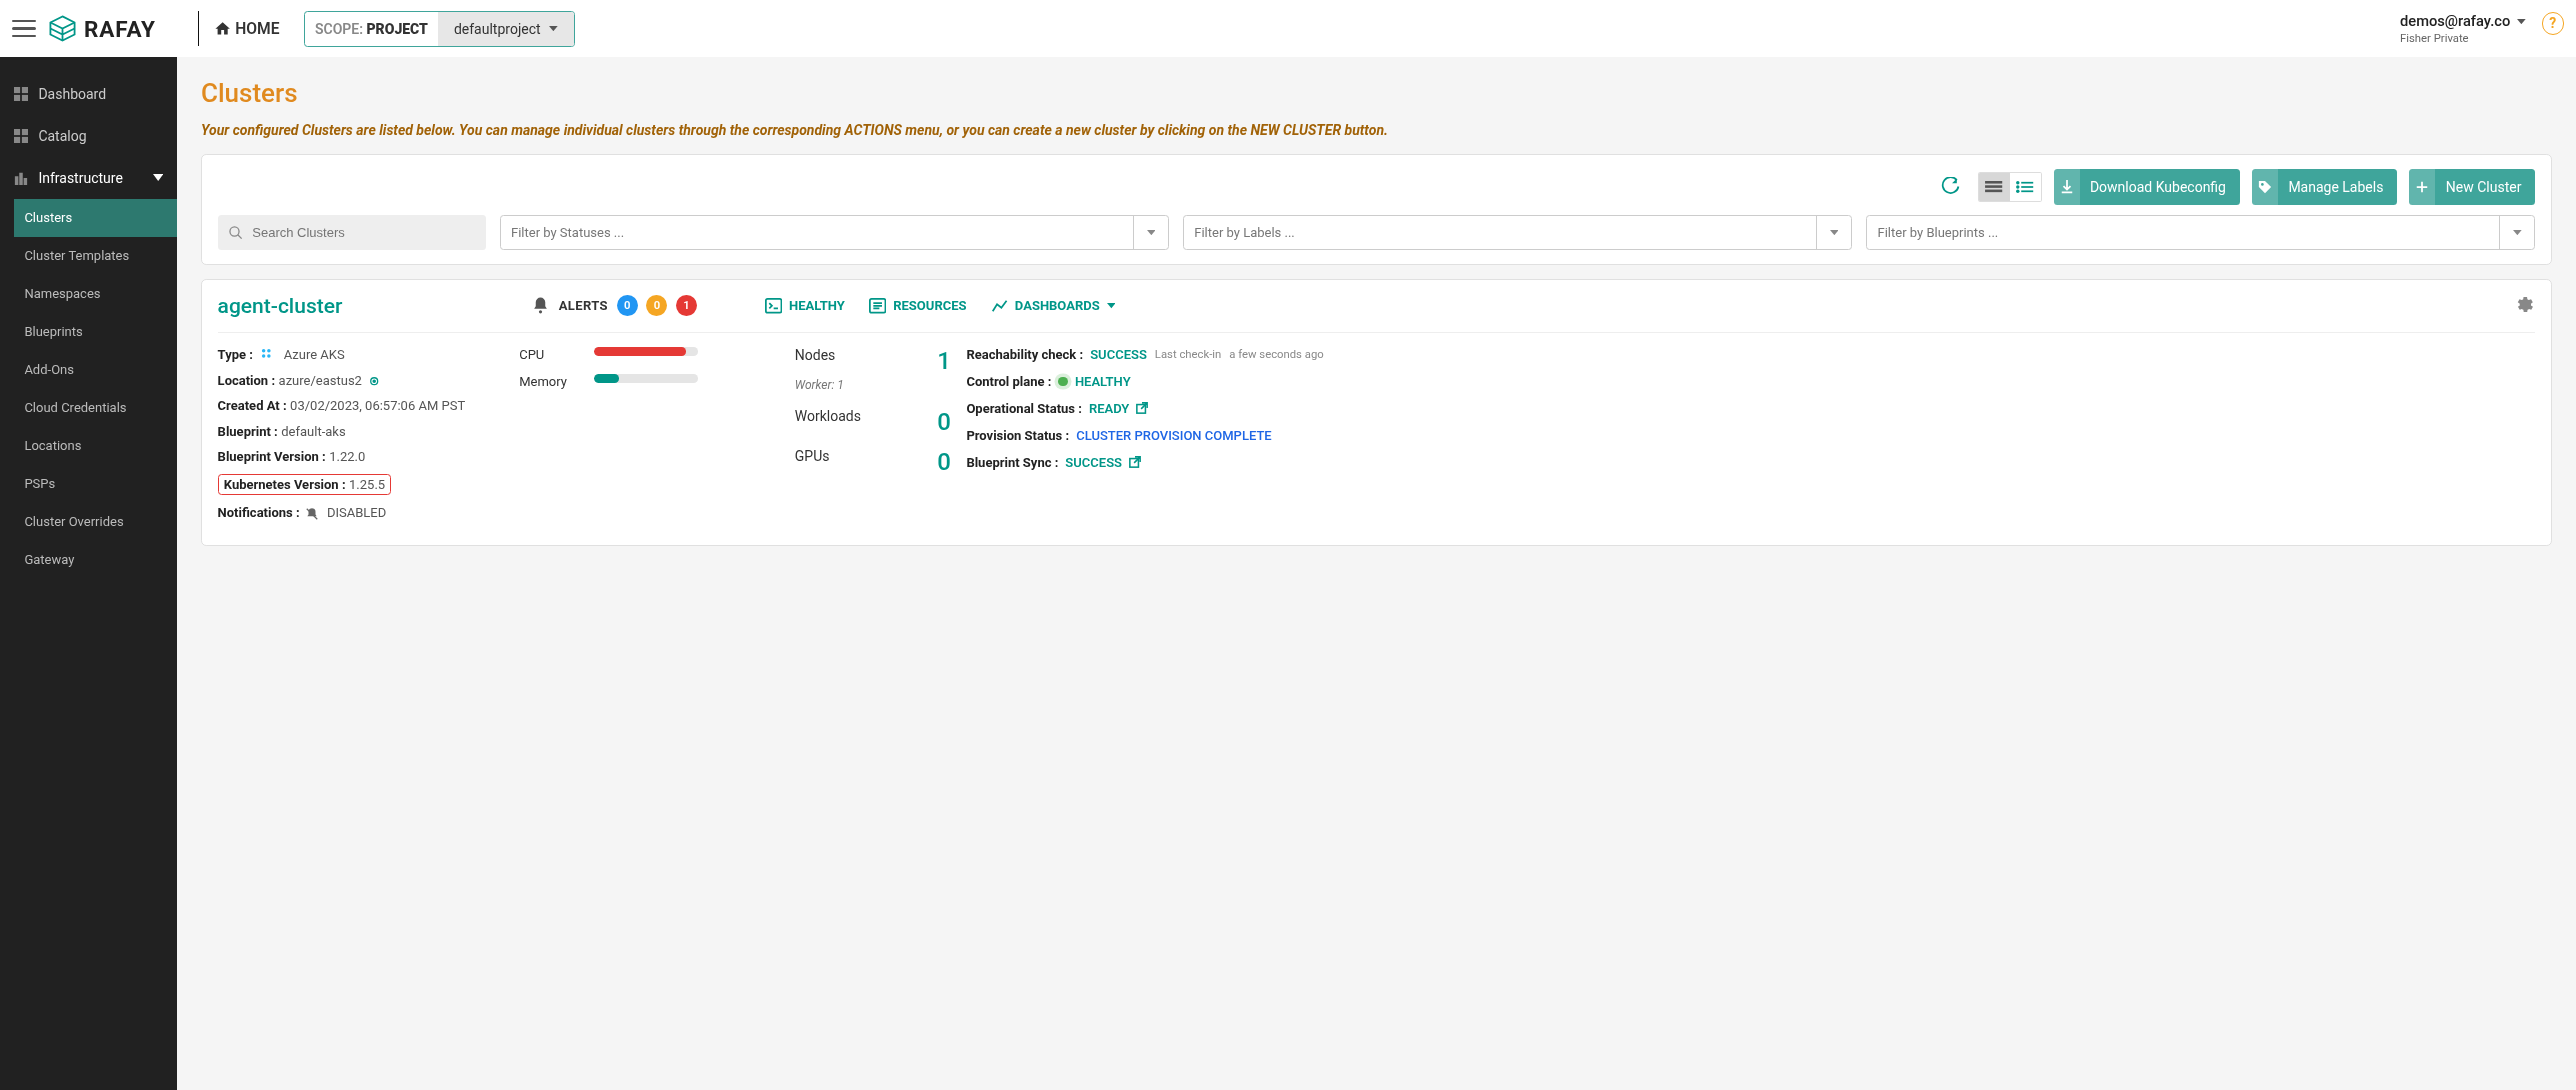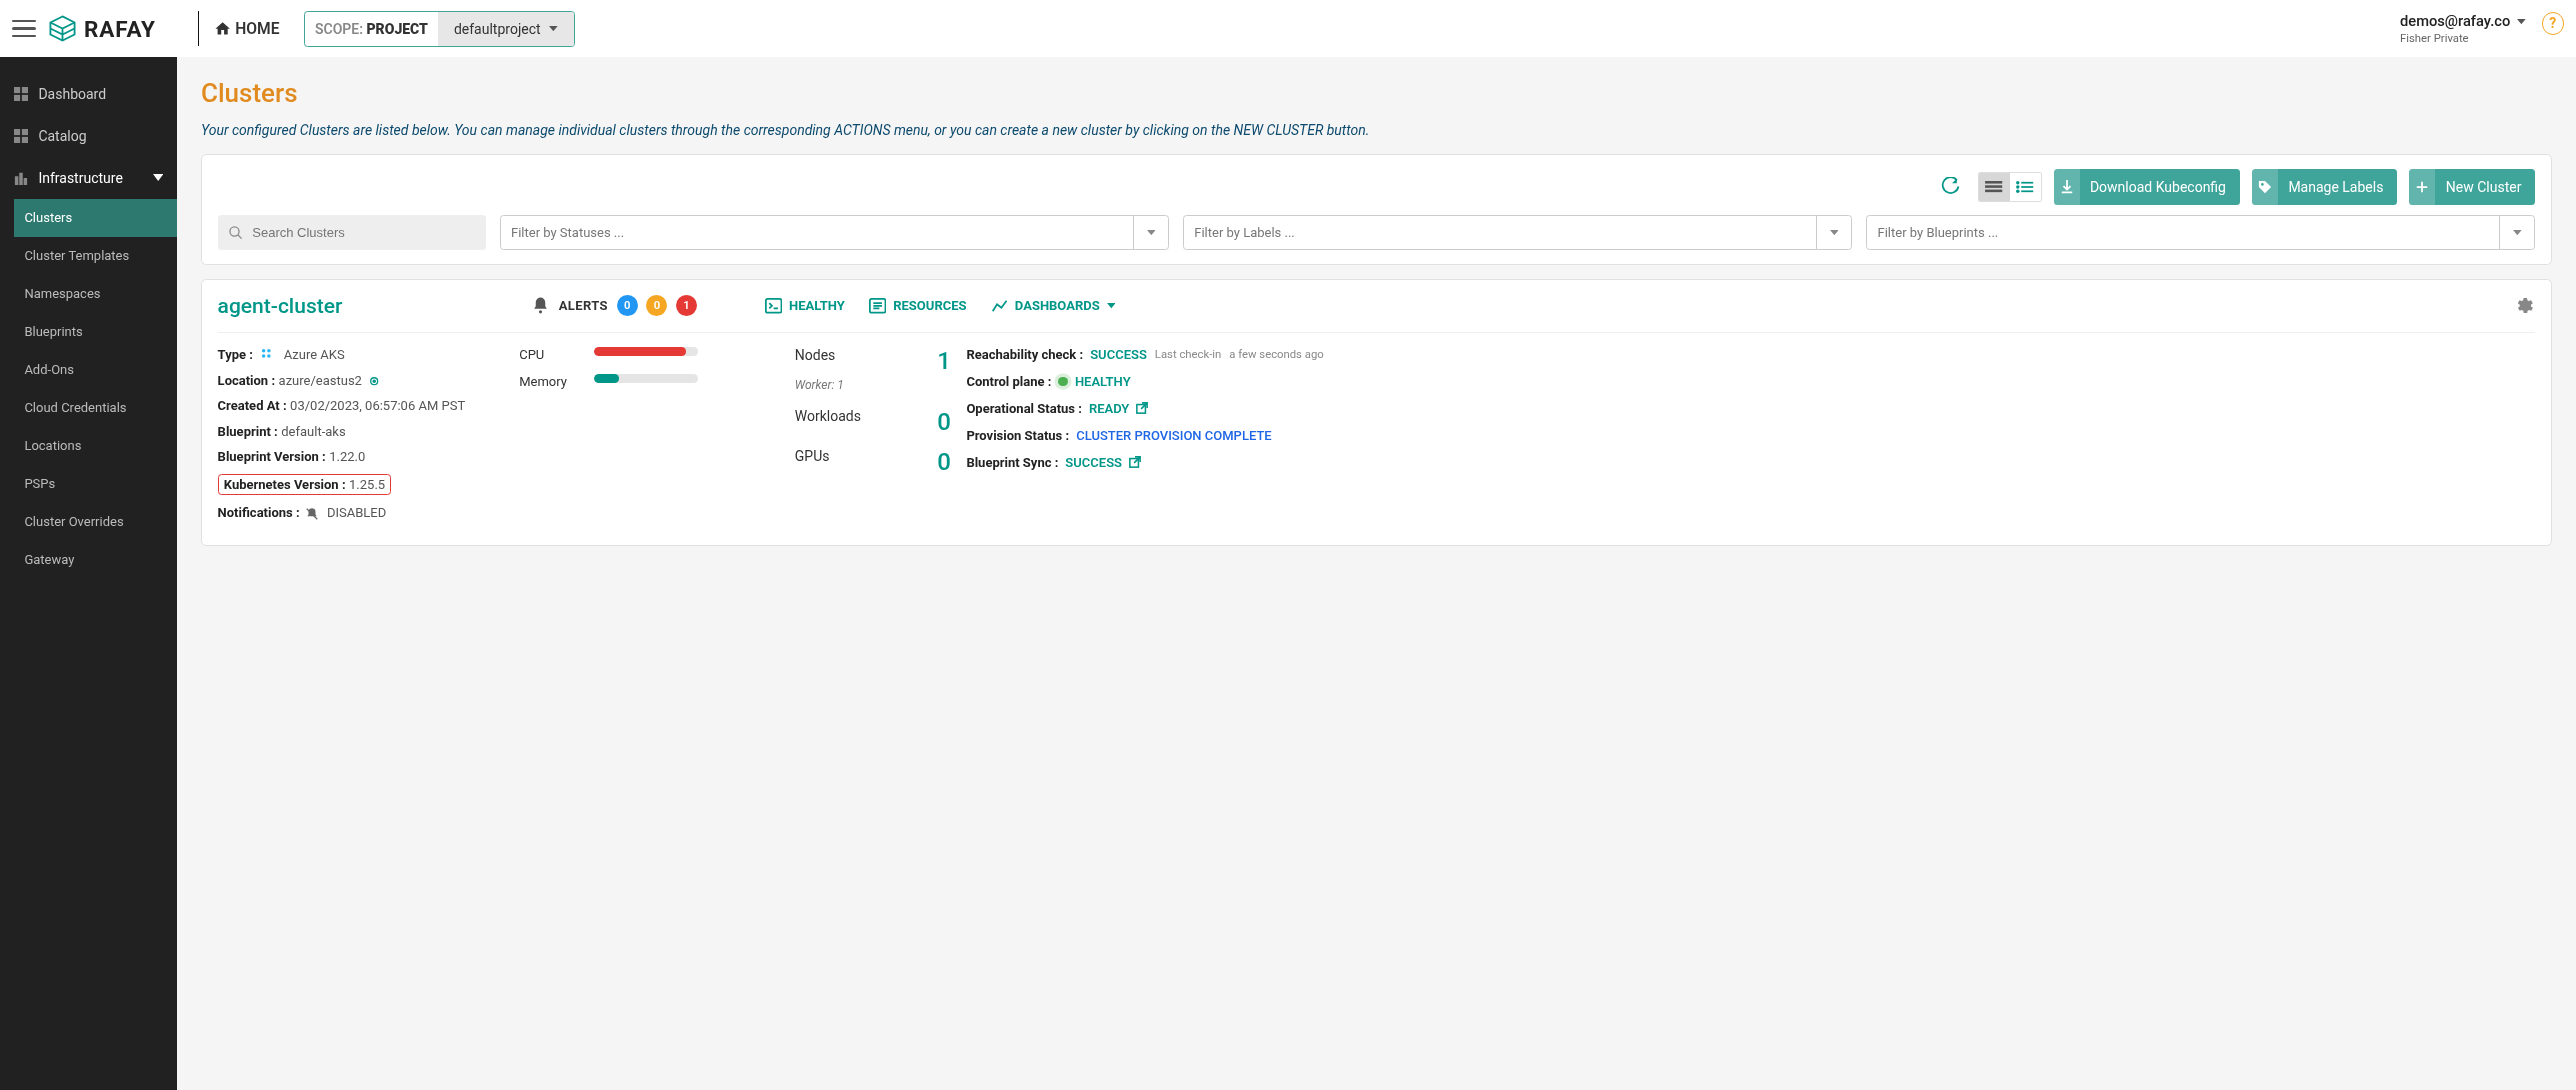--- a/index.html
+++ b/index.html
@@ -24,36 +24,36 @@
   .layout{display:flex;min-height:calc(100vh - 57px);}
   .sidebar{width:177px;background:#212121;color:#ccc;padding-top:15.6px;}
   .s-item{display:flex;align-items:center;gap:10.4px;height:42px;padding:0 14px;font-size:14px;cursor:pointer;}
   .s-sub{padding-left:14px;}
   .s-sub .s-item{height:38px;font-size:13px;color:#bbb;padding-left:10.4px;}
   .s-sub .s-item.sub-active{background:#2d796f;color:#fff;}
   .s-icon{width:14px;height:14px;fill:#888;}
   .s-chev{margin-left:auto;}
   .main{flex:1;padding:21px 24px;}
   .page-title{font-size:26px;color:#e08a1f;font-weight:500;margin-bottom:14px;}
-  .page-desc{font-style:italic;color:#0c4a6e;font-size:14px;margin-bottom:15.6px;}
+  .page-desc{font-style:italic;color:#a16207;font-size:14px;margin-bottom:15.6px;font-weight:bold;}
   .panel{background:#fff;border:0.9px solid #e0e0e0;border-radius:5.2px;padding:14px 15.6px;margin-bottom:14px;}
   .toolbar-row{display:flex;justify-content:flex-end;align-items:center;gap:12px;margin-bottom:10.4px;}
   .icon-btn{width:31px;height:31px;display:flex;align-items:center;justify-content:center;cursor:pointer;color:#009688;}
   .view-toggle{display:flex;border:0.9px solid #ddd;border-radius:1.7px;overflow:hidden;}
   .view-toggle .vt{width:31px;height:28px;display:flex;align-items:center;justify-content:center;cursor:pointer;}
   .view-toggle .vt.active{background:#d7d7d7;}
   .tb-btn{background:#3fa59b;color:#fff;display:flex;align-items:center;gap:10.4px;padding:0 14px;height:36px;border-radius:3.5px;font-size:14px;cursor:pointer;}
   .tb-btn .bi{width:26px;height:36px;margin:0px 0 0px -14px;background:rgba(255,255,255,0.18);display:flex;align-items:center;justify-content:center;border-radius:3.5px 0 0 3.5px;}
   .filter-row{display:flex;gap:14px;}
   .search-box{flex:0 0 268px;background:#eee;border-radius:3.5px;display:flex;align-items:center;gap:8.7px;padding:0 10.4px;height:35px;}
   .search-box input{border:none;background:transparent;outline:none;font-size:13px;flex:1;color:#555;}
   .select-box{flex:1;border:0.9px solid #ccc;border-radius:3.5px;height:35px;display:flex;align-items:center;}
   .select-box .sb-text{flex:1;padding:0 10.4px;color:#777;font-size:13px;}
   .select-box .sb-car{width:35px;border-left:0.9px solid #ccc;height:100%;display:flex;align-items:center;justify-content:center;color:#888;}
-  .cluster-head{display:flex;align-items:center;gap:15.6px;}
+  .cluster-head{display:flex;gap:15.6px;}
   .cluster-name{font-size:21px;color:#009688;font-weight:500;cursor:pointer;}
   .alerts-wrap{display:flex;align-items:center;gap:8.7px;margin-left:auto;}
   .alerts-label{font-weight:700;font-size:13px;color:#333;letter-spacing:0.4px;}
   .badge{width:21px;height:21px;border-radius:10.4px;color:#fff;display:flex;align-items:center;justify-content:center;font-size:11.3px;font-weight:600;}
   .b-blue{background:#2196f3;}
   .b-orange{background:#f5a623;}
   .b-red{background:#e53935;}
   .head-actions{display:flex;align-items:center;gap:24px;margin-left:52px;}
   .ha{display:flex;align-items:center;gap:7px;color:#009688;font-weight:700;font-size:13px;cursor:pointer;}
   .gear{margin-left:auto;color:#888;cursor:pointer;}

